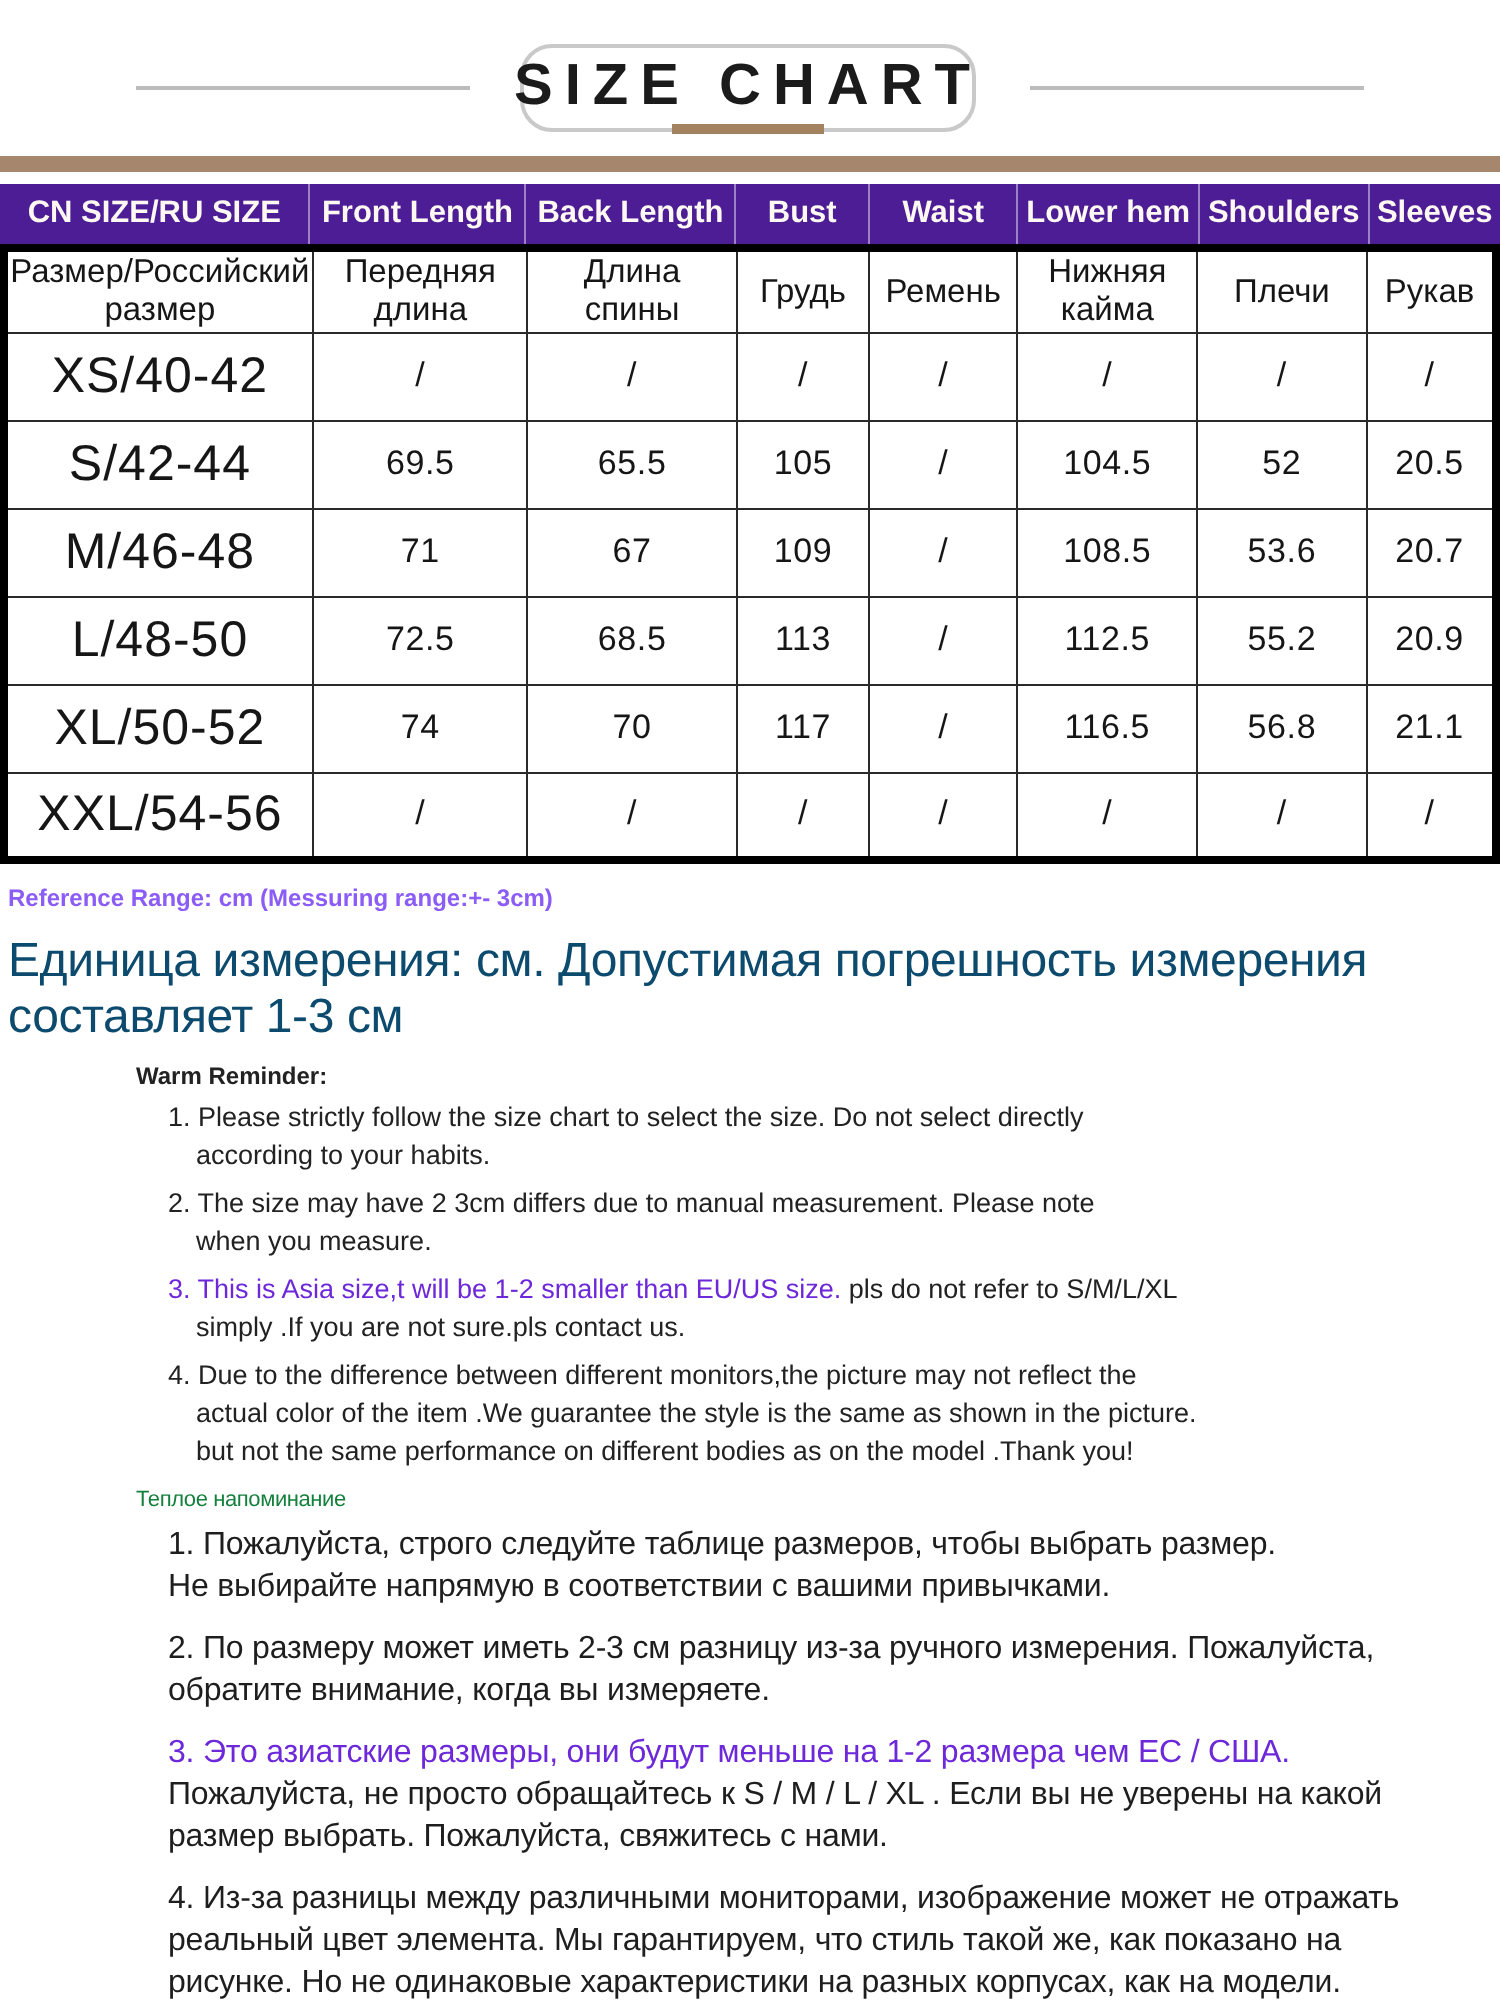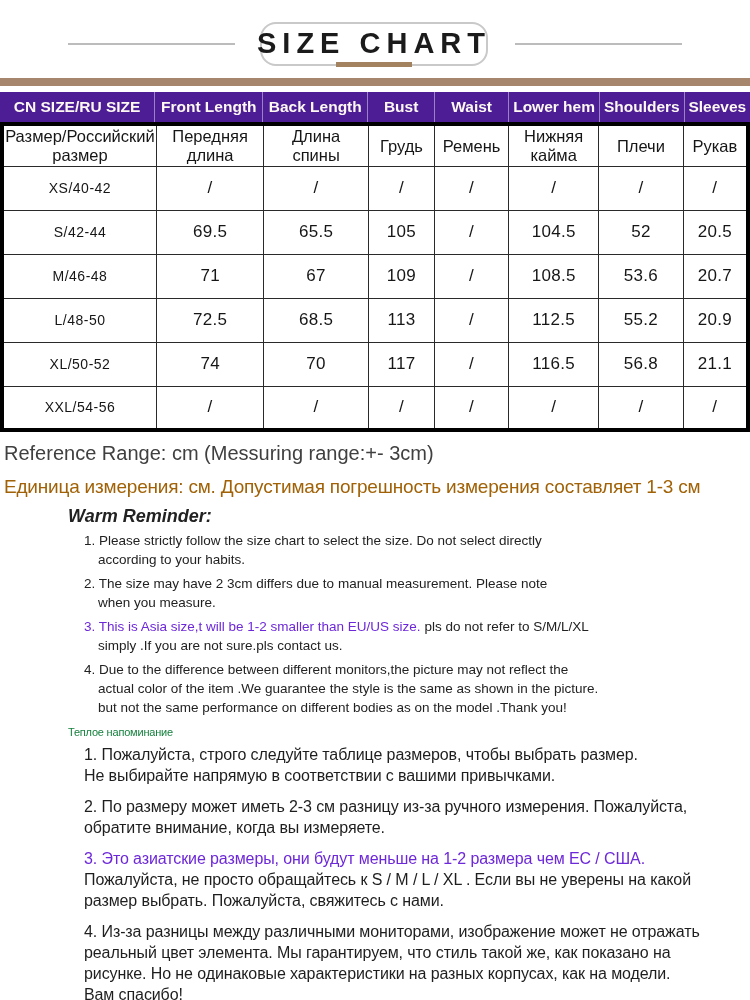--- a/index.html
+++ b/index.html
@@ -65,28 +65,28 @@
   }
   table.size-table td {
     border: 1px solid #2a2a2a;
     text-align: center; vertical-align: middle;
     white-space: pre-line;
     font-size: 16.5px; color: #161616;
     overflow: hidden;
   }
   tr.ru-header td { height: 42px; line-height: 1.12; font-size: 16.5px; }
   tr.data-row td { height: 44px; font-size: 17px; letter-spacing: 0.3px; }
-  tr.data-row td.size-col { font-size: 14px; letter-spacing: 0.5px; }
-
-  
-  .ref-en { margin: 10px 0 0 4px; font-size: 20px; font-weight: 400; color: #404040; }
-  .ref-ru { margin: 11px 0 0 4px; font-size: 19px; font-weight: 400; color: #a16207; letter-spacing: -0.2px; }
+  tr.data-row td.size-col { font-size: 25px; letter-spacing: 0.5px; }
+
+  
+  .ref-en { margin: 10px 0 0 4px; font-size: 12px; font-weight: 700; color: #8b5cf6; }
+  .ref-ru { margin: 11px 0 0 4px; font-size: 24px; font-weight: 400; color: #0c4a6e; letter-spacing: -0.2px; }
 
   .reminder-en { margin-top: 8px; }
-  .reminder-title-en { margin-left: 68px; font-size: 18px; font-weight: 700; color: #222; font-style: italic; }
+  .reminder-title-en { margin-left: 68px; font-size: 12px; font-weight: 700; color: #222; }
   .reminder-en .reminder-item {
     margin: 4px 10px 5px 98px; text-indent: -14px;
     font-size: 13.5px; line-height: 19px; color: #222;
     white-space: pre-line;
   }
   .reminder-ru { margin-top: 9px; }
   .reminder-title-ru { margin-left: 68px; font-size: 11px; color: #15803d; letter-spacing: -0.2px; }
   .reminder-ru .reminder-item {
     margin: 6px 6px 10px 84px;
     font-size: 16px; line-height: 21px; color: #1e1e1e;

